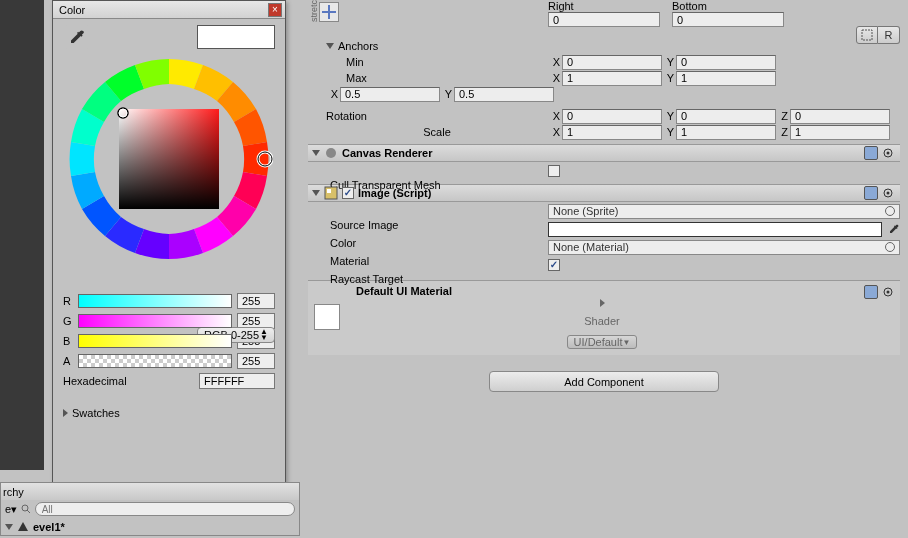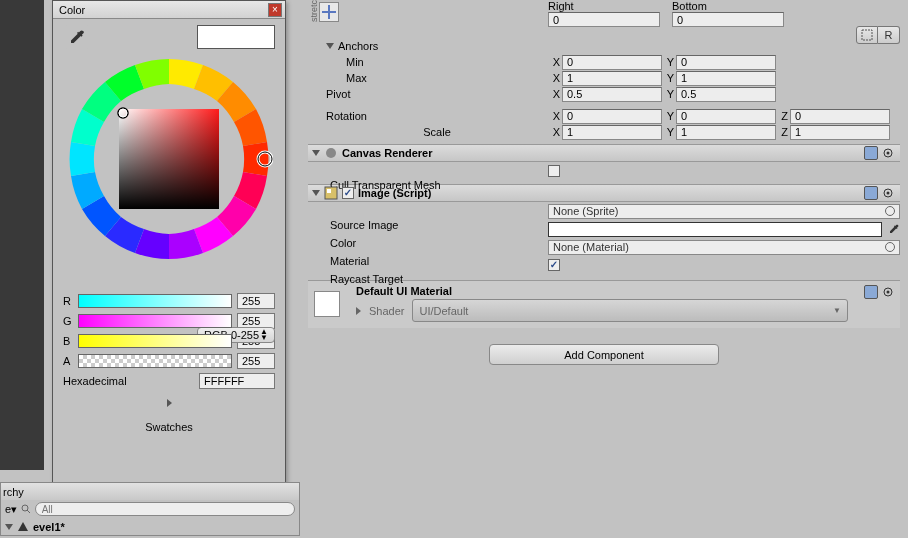--- a/index.html
+++ b/index.html
@@ -22,21 +22,21 @@
   .colorwheel-wrap svg { width: 100%; height: 100%; display: block; }
   .mode-drop { position: absolute; right: 10px; top: 326px; width: 78px; height: 16px; background: linear-gradient(#eee,#d4d4d4); border: 1px solid #888; border-radius: 4px; font-size: 10px; display: flex; align-items: center; justify-content: space-between; padding: 0 6px; cursor: pointer;}
   .channel-rows { margin-top: 30px; }
   .channel-row { display: flex; align-items: center; margin-bottom: 4px; height: 16px; gap: 5px; }
   .channel-lbl { width: 10px; color: #000; }
   .channel-grad { flex: 1; height: 14px; border: 1px solid #666; cursor: pointer; position: relative; }
   .channel-val { width: 38px; height: 16px; background: #eee; border: 1px solid #777; text-align: left; padding: 0 4px; font-size: 11px; }
   .hex-row { display: flex; align-items: center; margin-top: 4px; height: 16px; }
   .hex-lbl { flex: 1; color:#000; }
   .hex-val { width: 76px; height: 16px; background:#eee; border:1px solid #777; padding:0 4px; font-size:11px; }
-  .swatches-row { margin-top: 10px; display: flex; align-items:center; gap:14px; cursor: pointer; color:#000;flex-direction:column; }
+  .swatches-row { margin-top: 18px; display: flex; align-items:center; gap:4px; cursor: pointer; color:#000; }
   .tri { display:inline-block; width:0;height:0;border-top:4px solid transparent;border-bottom:4px solid transparent;border-left:5px solid #555; }
   .checker { background-image: linear-gradient(45deg,#ccc 25%,transparent 25%),linear-gradient(-45deg,#ccc 25%,transparent 25%),linear-gradient(45deg,transparent 75%,#ccc 75%),linear-gradient(-45deg,transparent 75%,#ccc 75%); background-size:8px 8px; background-position:0 0,0 4px,4px -4px,-4px 0; background-color:#fff;}
 
   
   .inspector { position: absolute; left: 308px; top: 0; right: 0; bottom: 0; background: #c2c2c2; }
   .insp-inner { position: absolute; left: 0; right: 0; top: 0; bottom: 0; }
   .prop-row { display: flex; align-items: center; height: 16px; padding-left: 18px; }
   .prop-lbl { color: #000; }
   .fld-lbl { width: 14px; color:#000; text-align:right; padding-right:2px;}
   .fld { height: 15px; background: #ededed; border: 1px solid #888; border-top-color:#666; padding: 0 4px; font-size: 11px; }
@@ -51,21 +51,21 @@
   .chkbox.checked::after { content:"✓"; color:#2a4a8a; font-size:10px; font-weight:bold; line-height:1;}
   .sub { padding:2px 0 2px 22px; display:flex; align-items:center; height:18px;}
   .sub .lbl { width: 218px; color:#000;margin-top:28px;}
   .obj-field { flex:1; height:15px; background:#ededed; border:1px solid #888; padding:0 4px; display:flex; align-items:center; color:#333; }
   .obj-field .circ { margin-left:auto; width:10px;height:10px;border:1px solid #666;border-radius:50%;}
   .color-field { flex:1; height:15px; border:1px solid #333; background:#fff; cursor:pointer;}
   .mat-block { margin-top:6px; border-top:1px solid #999; background:#cacaca; padding:4px 6px 6px 6px;}
   .mat-row { display:flex; align-items:center; gap:16px;}
   .mat-prev { width:26px;height:26px;background:#fff;border:1px solid #888;}
   .mat-name { font-weight:bold; color:#000;}
-  .shader-row { display:flex; align-items:center; gap:8px; margin-top:2px;}
+  .shader-row { display:flex; align-items:center; gap:8px; margin-top:2px;flex-direction:column;}
   .shader-drop { flex:1; height:23px; background:linear-gradient(#d6d6d6,#bcbcbc); border:1px solid #888; border-radius:3px; color:#666; padding:0 6px; display:flex; align-items:center; font-size:11px; cursor: default;}
   .foldtri-r { display:inline-block;width:0;height:0;border-top:4px solid transparent;border-bottom:4px solid transparent;border-left:5px solid #666;}
   .component-spacer { height:16px;}
   .add-comp { display:block; width:230px; height:21px; margin: 0 auto; background:linear-gradient(#ececec,#cfcfcf); border:1px solid #888; border-radius:4px; color:#000; cursor:pointer;}
 
   
   .stretch-box { position:absolute; left:0; top:0; width:42px;height:24px; display:flex; align-items:center; justify-content:center; }
   .stretch-label { position:absolute; left:1px; top:2px; transform:rotate(-90deg); transform-origin:left top; font-size:9px; color:#666; top:22px;}
   .anchor-preset { width:20px;height:20px;border:1px solid #888;background:#e8e8e8; position:relative; cursor:pointer;}
   .anchor-preset::before,.anchor-preset::after{content:"";position:absolute;background:#5a78c0;}
@@ -239,21 +239,20 @@
           <input class="fld" style="width: 100px;" value="0">
       </div>
       <div class="prop-row" style="padding-left:38px;">
         <span class="prop-lbl" style="width:202px;">Max</span>
         <span class="fld-lbl">X</span>
           <input class="fld" style="width: 100px;" value="1">
         <span class="fld-lbl">Y</span>
           <input class="fld" style="width: 100px;" value="1">
       </div>
       <div class="prop-row">
-        <span class="prop-lbl" style="width:222px;">Pivot</span>
         <span class="fld-lbl">X</span>
           <input class="fld" style="width: 100px;" value="0.5">
         <span class="fld-lbl">Y</span>
           <input class="fld" style="width: 100px;" value="0.5">
       </div>
       <div style="height:6px;"></div>
       <div class="prop-row">
         <span class="prop-lbl" style="width:222px;">Rotation</span>
         <span class="fld-lbl">X</span>
           <input class="fld" style="width: 100px;" value="0">

